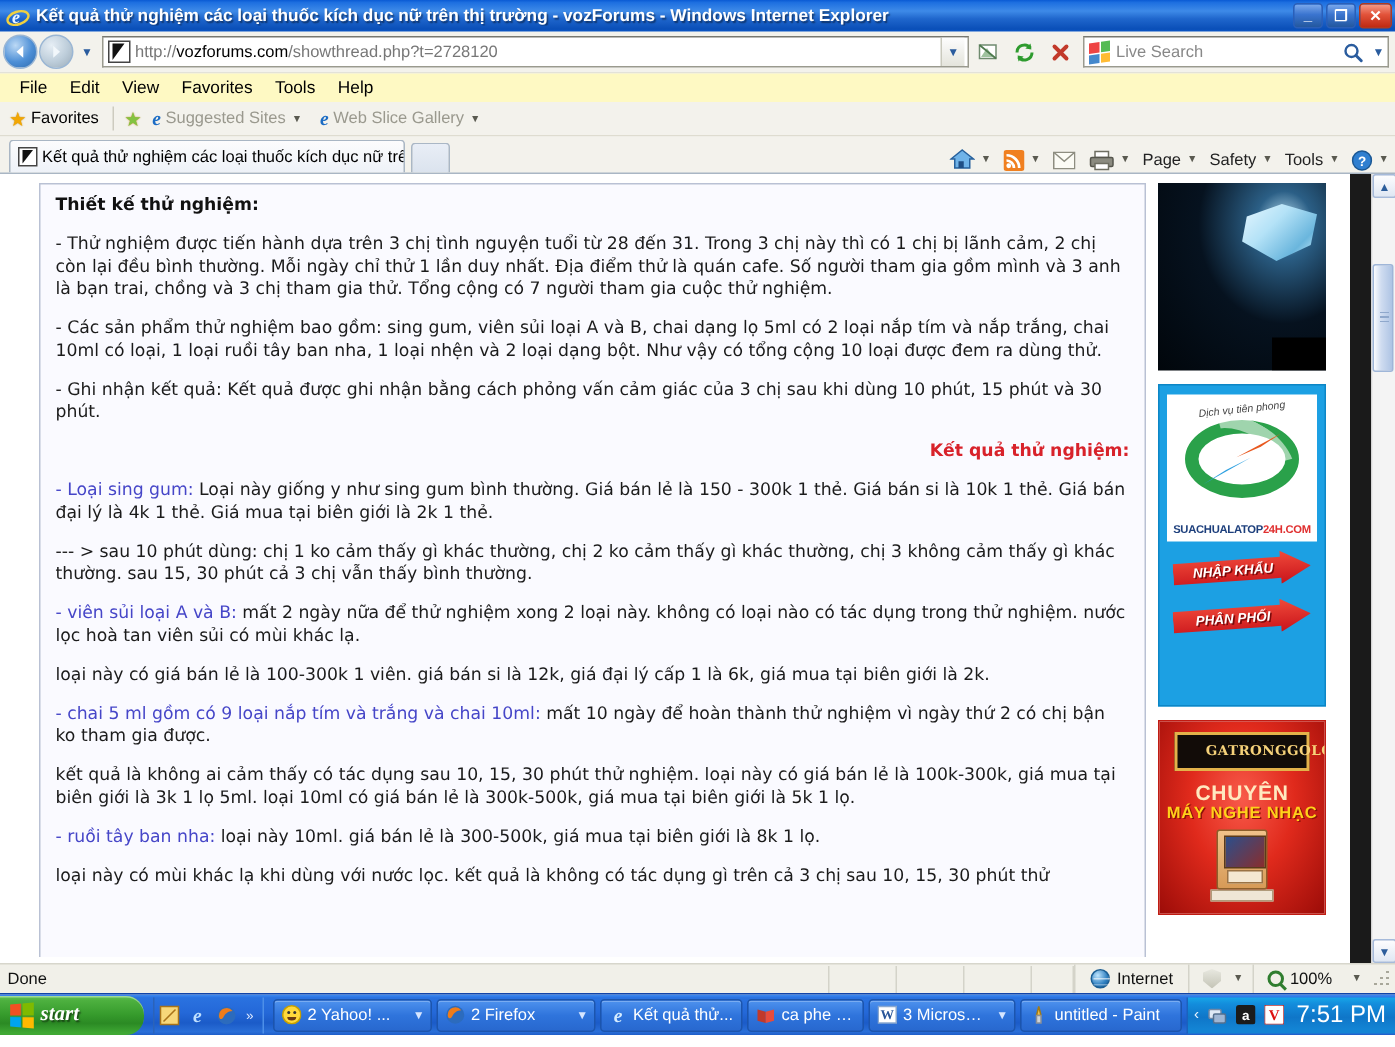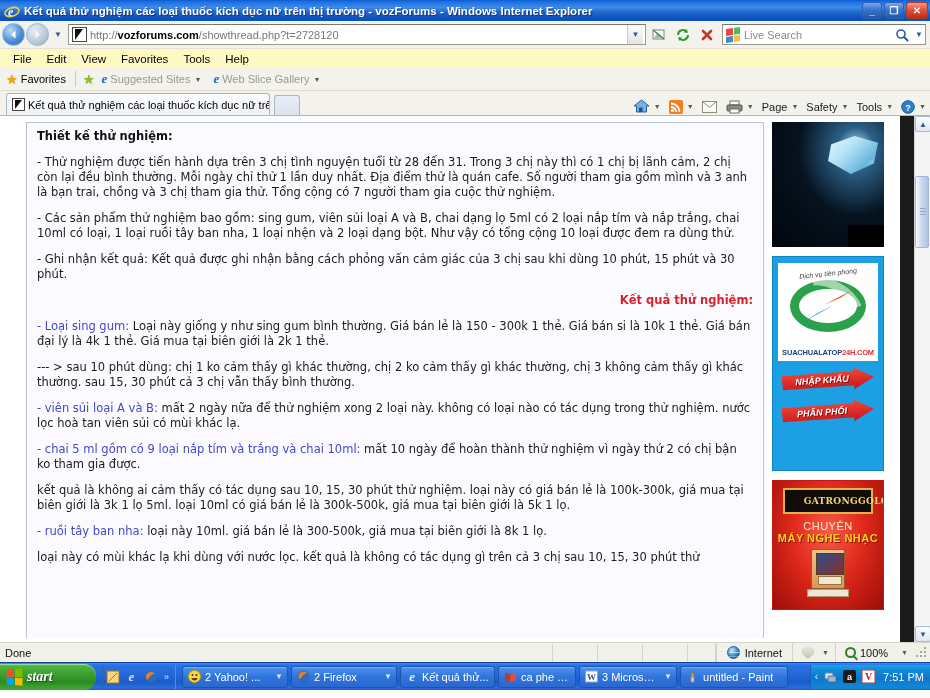--- a/index.html
+++ b/index.html
@@ -83,21 +83,21 @@
   .addr-icon {
     width: 15px; height: 15px; margin: 0 3px 0 1px;
     background: #fff; border: 1px solid #444;
     position: relative; flex: 0 0 auto;
   }
   .addr-icon::after {
     content: ""; position: absolute; left: 2px; top: 1px;
     border-left: 8px solid #111; border-bottom: 11px solid transparent;
   }
   .addr-text { font-size: 11px; color: #777; white-space: nowrap; overflow: hidden; flex: 1 1 auto;}
-  .addr-text b { color: #000; font-weight: bold; }
+  .addr-text b { color: #000; font-weight: normal; }
   .addr-caret {
     width: 16px; height: 19px; flex: 0 0 auto;
     display:flex; align-items:center; justify-content:center;
     color:#2a5c9e; font-size: 8px;
     background: linear-gradient(to bottom,#fdfdfd,#e4e4dc);
     border-left: 1px solid #c9c9bd;
   }
   .iconbtn {
     width: 22px; height: 22px; margin-left: 2px;
     display: flex; align-items: center; justify-content: center;
@@ -321,21 +321,21 @@
   }
   .ad3 .plate {
     margin: 7px auto 0 auto; width: 90px; height: 26px;
     background: #120c08; border: 2px solid #e3b24a;
     display:flex; align-items:center; justify-content:center;padding-left:44px;
   }
   .ad3 .plate span {
     font-size: 9px; font-weight: bold; color: #f6d27a; letter-spacing: .3px;
     font-family: "DejaVu Serif", serif;
   }
-  .ad3 .l1 { text-align:center; color:#ffe9c0; font-size:11px; font-weight:normal; margin-top:6px; letter-spacing:.5px;}
+  .ad3 .l1 { text-align:center; color:#ffe9c0; font-size:14px; font-weight:bold; margin-top:6px; letter-spacing:.5px;}
   .ad3 .l2 { text-align:center; color:#ffd11a; font-size:11px; font-weight:bold; letter-spacing:.5px; text-shadow:1px 1px 0 #8b1209;}
   .ad3 .device {
     margin: 5px auto 0 auto; width: 34px; height: 40px;
     background: linear-gradient(to bottom, #f0c28a, #d79a57);
     border: 1px solid #8d5f2b; border-radius: 2px;
     position: relative;
   }
   .ad3 .device::before {
     content:""; position:absolute; left:4px; top:3px; width:26px; height:20px;
     background: linear-gradient(135deg,#2b4f8c,#8a2d2d);
@@ -494,21 +494,21 @@
   .taskbtn .tlabel { overflow: hidden; text-overflow: ellipsis; }
   .taskbtn .tchev { margin-left: auto; padding-left: 5px; font-size: 8px; color:#d7e6ff;}
   .tray {
     display: flex; align-items: center; gap: 5px;
     height: 24px; padding: 0 6px 0 4px;
     background: linear-gradient(to bottom, #17a6e8 0%, #138ddc 18%, #0f76c8 55%, #1384d4 88%);
     border-left: 1px solid #1a62bd;
     margin-left: auto;
   }
   .tray .chev { color: #eaf4ff; font-size: 10px; }
-  .tray .clock { color: #fff; font-size: 11px; margin-left: 3px; white-space: nowrap; }
+  .tray .clock { color: #fff; font-size: 16px; margin-left: 3px; white-space: nowrap; }
   .tray-ico { width: 14px; height: 14px; display:flex; align-items:center; justify-content:center; font-size:10px; }
 </style>
 </head>
 <body>
 
 <div id="app">
 
   <div class="titlebar">
     <div class="tb-icon">
       <svg width="16" height="16" viewBox="0 0 16 16">
@@ -675,20 +675,21 @@
         <div class="post-p">- Các sản phẩm thử nghiệm bao gồm: sing gum, viên sủi loại A và B, chai dạng lọ 5ml có 2 loại nắp tím và nắp trắng, chai 10ml có loại, 1 loại ruồi tây ban nha, 1 loại nhện và 2 loại dạng bột. Như vậy có tổng cộng 10 loại được đem ra dùng thử.</div>
         <div class="post-p">- Ghi nhận kết quả: Kết quả được ghi nhận bằng cách phỏng vấn cảm giác của 3 chị sau khi dùng 10 phút, 15 phút và 30 phút.</div>
         <div class="post-p hdr-red">Kết quả thử nghiệm:</div>
         <div class="post-p">
           <span class="lnk-b">- Loại sing gum:</span><span> Loại này giống y như sing gum bình thường. Giá bán lẻ là 150 - 300k 1 thẻ. Giá bán si là 10k 1 thẻ. Giá bán đại lý là 4k 1 thẻ. Giá mua tại biên giới là 2k 1 thẻ.</span>
         </div>
         <div class="post-p">--- &gt; sau 10 phút dùng: chị 1 ko cảm thấy gì khác thường, chị 2 ko cảm thấy gì khác thường, chị 3 không cảm thấy gì khác thường. sau 15, 30 phút cả 3 chị vẫn thấy bình thường.</div>
         <div class="post-p">
           <span class="lnk-b">- viên sủi loại A và B:</span><span> mất 2 ngày nữa để thử nghiệm xong 2 loại này. không có loại nào có tác dụng trong thử nghiệm. nước lọc hoà tan viên sủi có mùi khác lạ.</span>
         </div>
+        <div class="post-p">loại này có giá bán lẻ là 100-300k 1 viên. giá bán si là 12k, giá đại lý cấp 1 là 6k, giá mua tại biên giới là 2k.</div>
         <div class="post-p">
           <span class="lnk-b">- chai 5 ml gồm có 9 loại nắp tím và trắng và chai 10ml:</span><span> mất 10 ngày để hoàn thành thử nghiệm vì ngày thứ 2 có chị bận ko tham gia được.</span>
         </div>
         <div class="post-p">kết quả là không ai cảm thấy có tác dụng sau 10, 15, 30 phút thử nghiệm. loại này có giá bán lẻ là 100k-300k, giá mua tại biên giới là 3k 1 lọ 5ml. loại 10ml có giá bán lẻ là 300k-500k, giá mua tại biên giới là 5k 1 lọ.</div>
         <div class="post-p">
           <span class="lnk-b">- ruồi tây ban nha:</span><span> loại này 10ml. giá bán lẻ là 300-500k, giá mua tại biên giới là 8k 1 lọ.</span>
         </div>
         <div class="post-p">loại này có mùi khác lạ khi dùng với nước lọc. kết quả là không có tác dụng gì trên cả 3 chị sau 10, 15, 30 phút thử</div>
       </div>
     </div>

